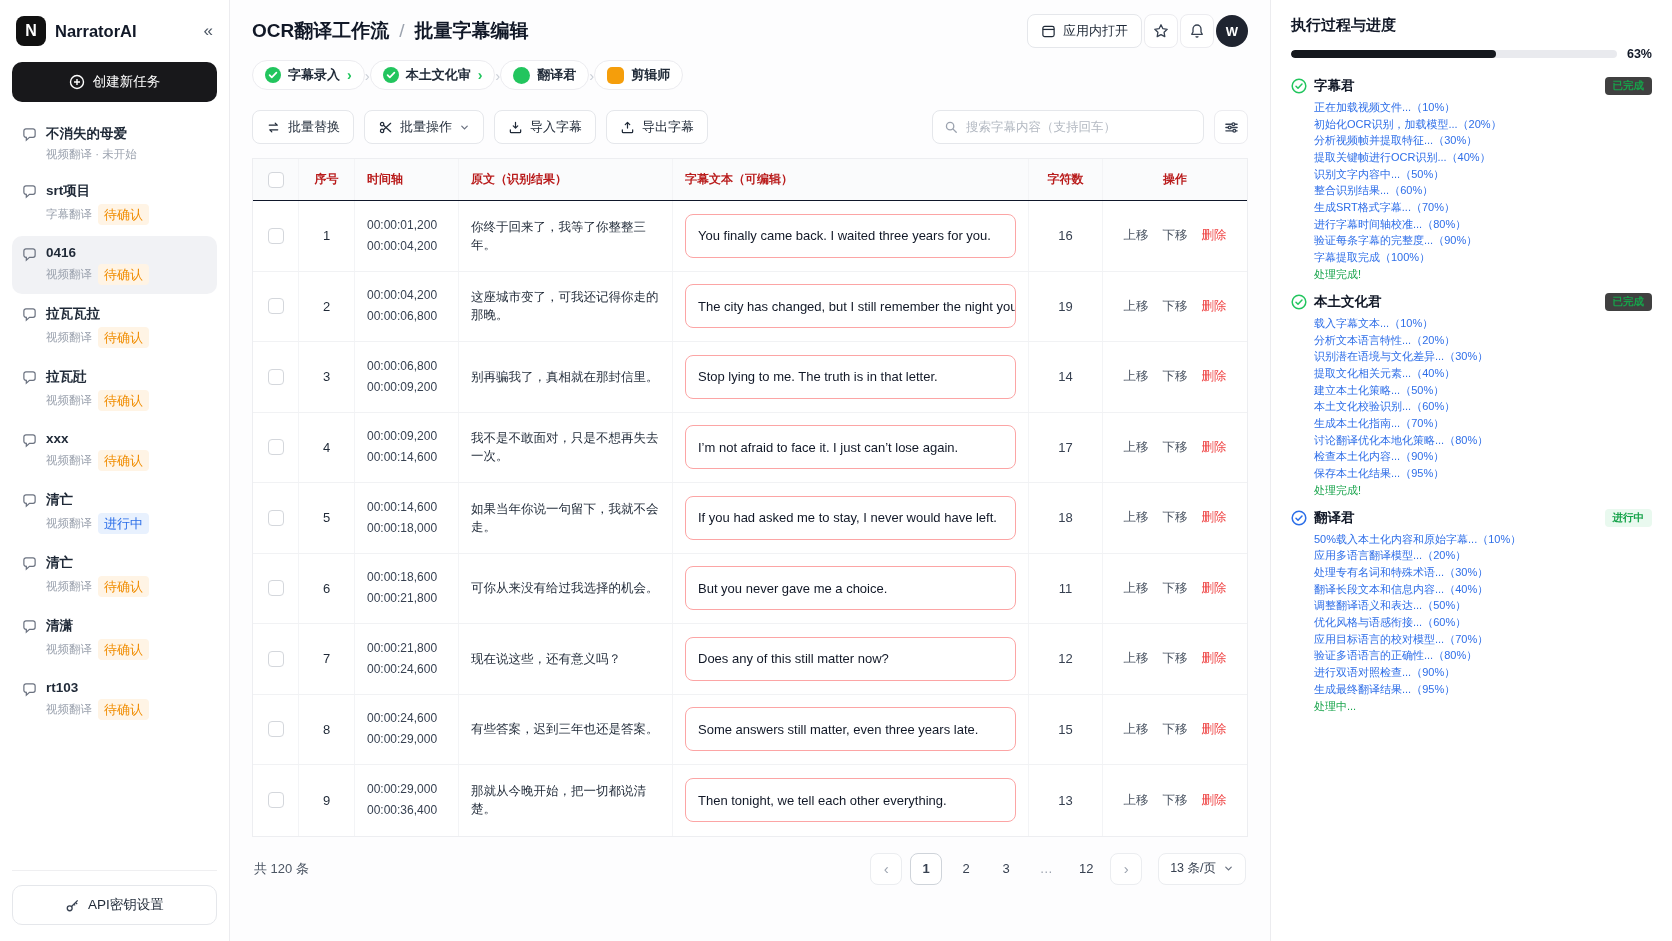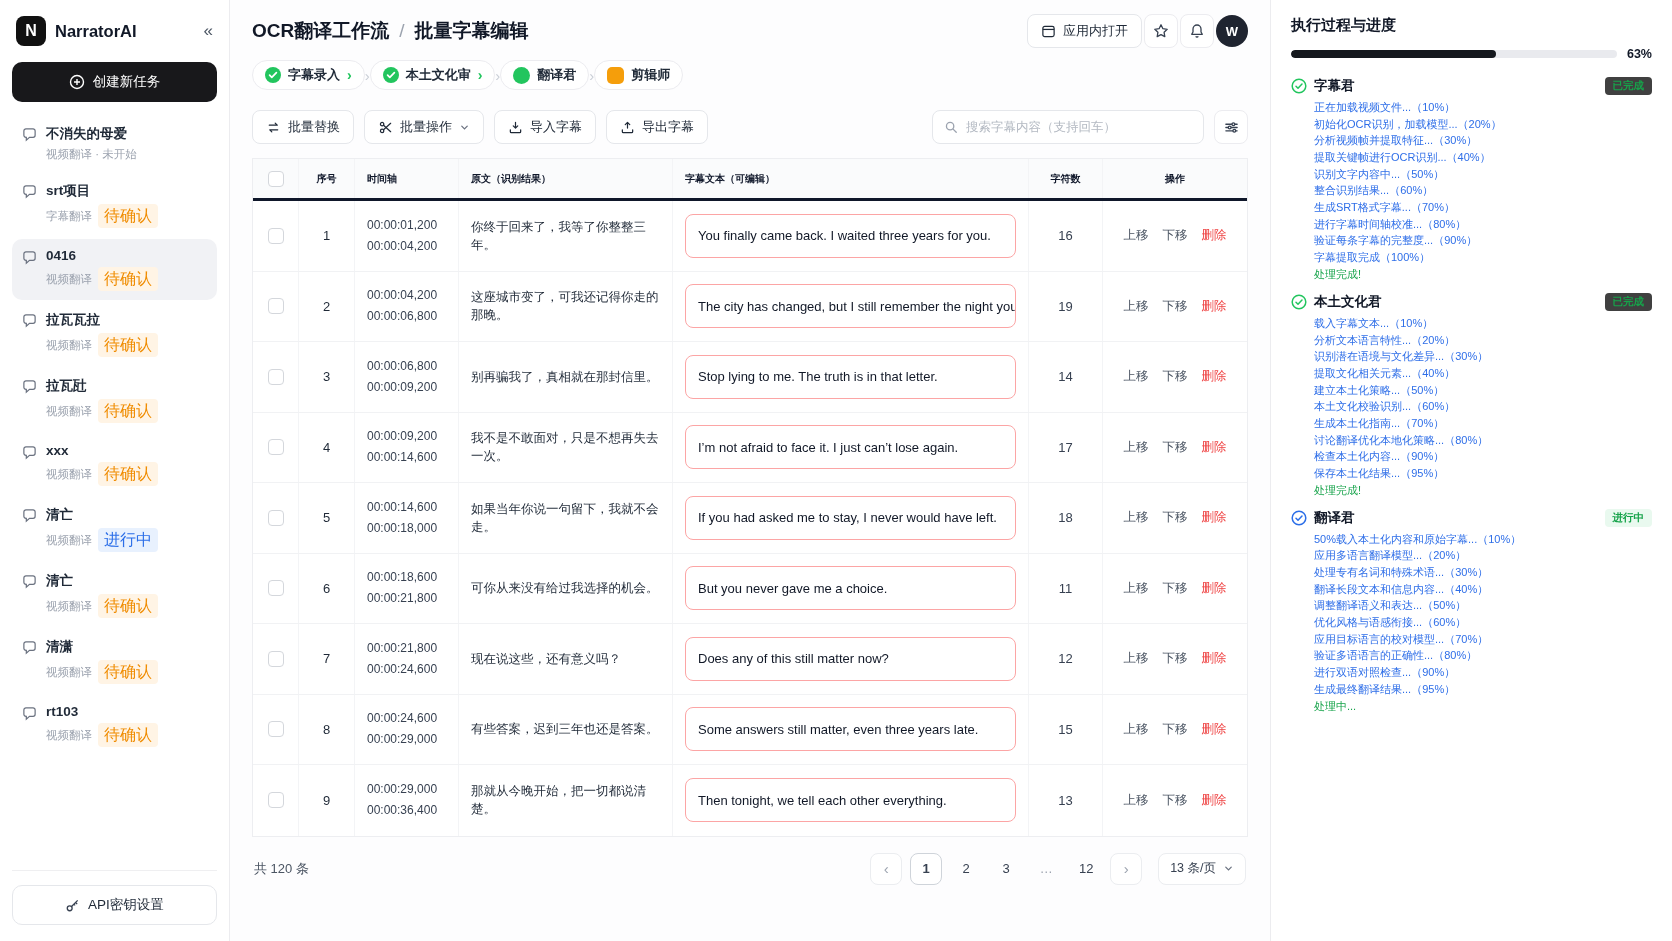--- a/index.html
+++ b/index.html
@@ -13,21 +13,21 @@
   .logo-mark{width:30px;height:30px;border-radius:8px;background:#111;color:#fff;font-weight:700;font-size:16px;display:flex;align-items:center;justify-content:center}
   .logo-text{font-size:16.5px;font-weight:700;flex:1}
   .collapse{color:#4b5563;font-size:17px;cursor:pointer}
   .new-task{display:flex;align-items:center;justify-content:center;gap:8px;background:#18181b;color:#fff;border:none;border-radius:10px;height:40px;width:100%;font-size:13.5px;cursor:pointer;margin-bottom:14px}
   .projects{flex:1;overflow:hidden;display:flex;flex-direction:column;gap:2px}
   .project{display:flex;gap:9px;padding:9px 10px;border-radius:10px;cursor:pointer;align-items:flex-start}
   .project.active{background:#f1f2f5}
   .p-icon{flex:none;margin-top:2px}
   .p-name{font-size:13.5px;font-weight:600;color:#1f2937;margin-bottom:4px}
   .p-sub{display:flex;align-items:center;gap:6px;font-size:11.5px;color:#9ca3af;white-space:nowrap}
-  .p-badge{font-size:16px;padding:1.5px 6px;border-radius:4px;font-weight:500}
+  .p-badge{font-size:13px;padding:1.5px 6px;border-radius:4px;font-weight:500}
   .p-badge.orange{background:#fff4e5;color:#f08c00}
   .p-badge.blue{background:#e8f1fe;color:#2b6ee8}
   .sidebar-footer{border-top:1px solid #efeff1;padding-top:14px;margin-top:10px}
   .api-btn{display:flex;align-items:center;justify-content:center;gap:8px;width:100%;height:40px;border:1px solid #e5e7eb;border-radius:10px;background:#fff;font-size:13.5px;color:#1f2937;cursor:pointer}
 
   
   .main{flex:1;display:flex;flex-direction:column;background:#fdfdfe;min-width:0}
   .topbar{display:flex;align-items:center;justify-content:space-between;padding:14px 22px 8px}
   .breadcrumb{font-size:19px;font-weight:700;display:flex;gap:10px;align-items:center}
   .breadcrumb .sep{color:#9ca3af;font-weight:400}
@@ -48,21 +48,21 @@
   .toolbar{display:flex;align-items:center;justify-content:space-between;margin-bottom:14px}
   .tb-left{display:flex;gap:10px}
   .tb-btn{display:flex;align-items:center;gap:7px;height:34px;padding:0 13px;background:#fff;border:1px solid #e5e7eb;border-radius:8px;font-size:13px;color:#1f2937;cursor:pointer}
   .tb-right{display:flex;gap:10px;align-items:center}
   .search-box{display:flex;align-items:center;gap:8px;width:272px;height:34px;border:1px solid #e5e7eb;border-radius:8px;background:#fff;padding:0 11px;color:#9ca3af}
   .search-box input{border:none;outline:none;flex:1;font-size:12.5px;color:#374151;background:transparent;font-family:inherit}
   .search-box input::placeholder{color:#b3b9c2}
 
   .table{background:#fff;border:1px solid #edeef1}
   .t-head,.t-row{display:grid;grid-template-columns:46px 56px 104px 214px 356px 74px 1fr}
-  .t-head{background:#fafbfc;border-bottom:3px solid #0f172a;height:42px;font-size:10px;font-weight:700;color:#0f172a}
+  .t-head{background:#fafbfc;border-bottom:1px solid #0f172a;height:42px;font-size:12px;font-weight:700;color:#b91c1c}
   .t-row{border-bottom:1px solid #f1f2f4;height:70.5px}
   .t-row:last-child{border-bottom:none}
   .cell{padding:0 12px;display:flex;align-items:center;border-right:1px solid #f3f4f6;min-width:0}
   .cell:last-child{border-right:none}
   .c-center{justify-content:center}
   .time{flex-direction:column;align-items:flex-start;justify-content:center}
   .time div{font-size:12px;color:#374151;line-height:21px;white-space:nowrap}
   .idx{font-size:13px;color:#1f2937}
   .orig{font-size:12.5px;color:#1f2937;line-height:1.45}
   .sub-input{width:100%;height:44px;border:1px solid #fca5a5;border-radius:8px;padding:0 12px;display:flex;align-items:center;font-size:13px;color:#111827;background:#fff;white-space:nowrap;overflow:hidden;cursor:text}

